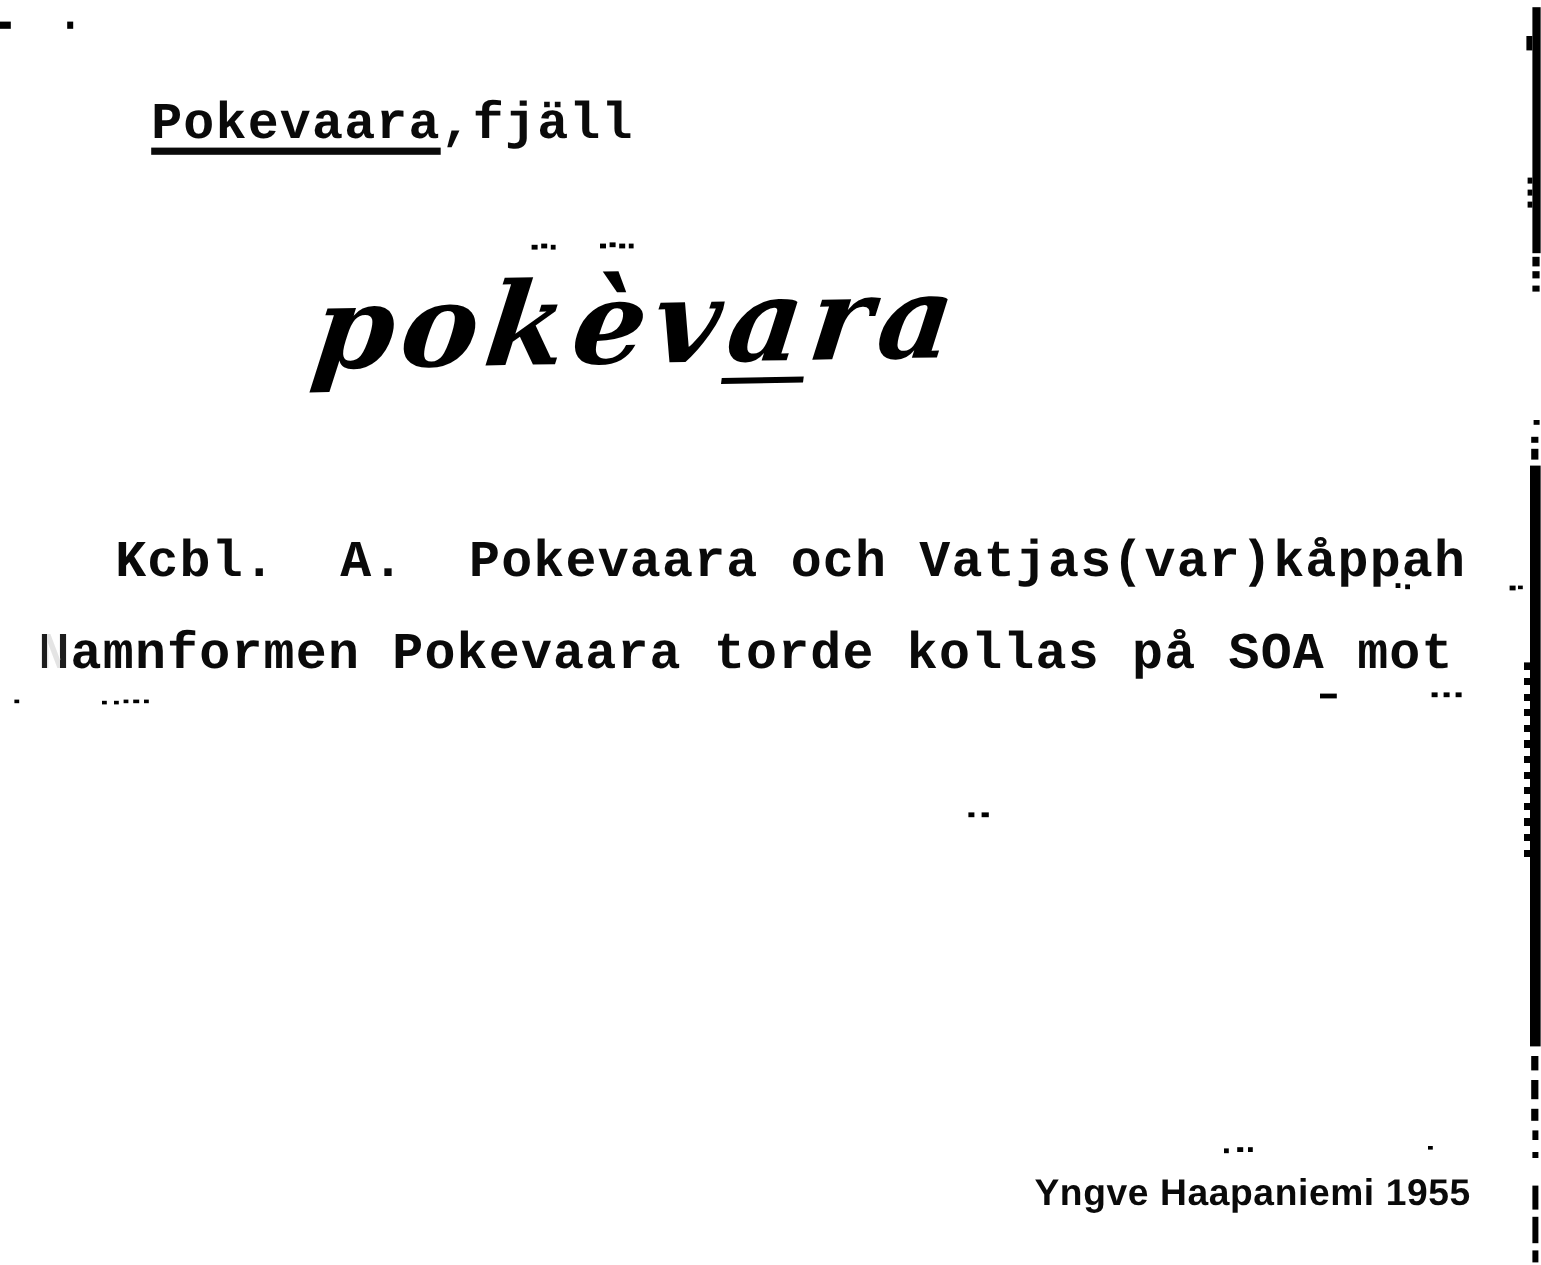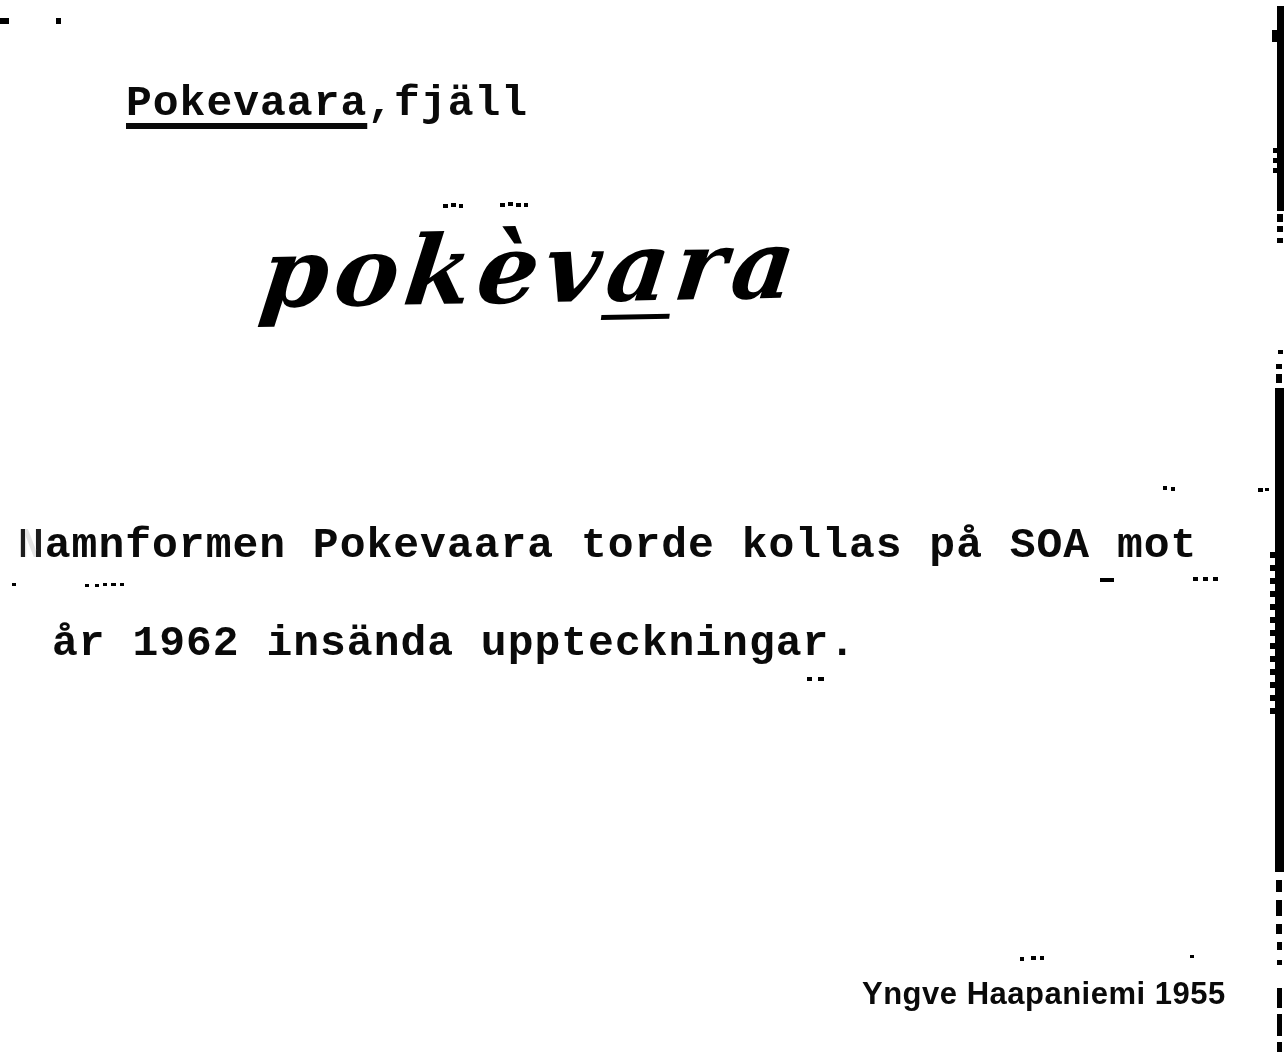--- a/index.html
+++ b/index.html
@@ -17,21 +17,21 @@
     white-space:pre;
     color:#0a0a0a;
   }
   .title{left:78px;top:82px;margin-left:48px;}
   .title-name{
     text-decoration:underline;
     text-decoration-thickness:6px;
     text-underline-offset:8px;
   }
   .line1{left:96px;top:447px;}
-  .line2{left:18px;top:524px;}
+  .line2{left:32px;top:524px;}
   .line3{left:52px;top:622px;}
 
   
   .n-faded{
     opacity:.92;
     -webkit-mask-image:linear-gradient(90deg,#000 0 26%,rgba(0,0,0,.12) 26% 66%,#000 66% 100%);
     mask-image:linear-gradient(90deg,#000 0 26%,rgba(0,0,0,.12) 26% 66%,#000 66% 100%);
   }
 
   
@@ -73,24 +73,24 @@
 </head>
 <body>
 
 <div class="card">
 
   <div class="tw title"><span class="title-name">Pokevaara</span><span>,fjäll</span></div>
 
 
   <div class="phonetic"><span>pokèv</span><span class="ul">a</span><span>ra</span></div>
 
+  <div class="tw line1">Kcbl.  A.  Pokevaara och Vatjas(var)kåppah</div>
 
   <div class="tw line2"><span class="n-faded">N</span><span>amnformen Pokevaara torde kollas på SOA mot</span></div>
 
-  <div class="tw line3">år 1962 insända uppteckningar.</div>
 
   <div class="signature">Yngve Haapaniemi 1955</div>
 
   <div class="artifacts">
     <i style="left:0px;top:18px;width:9px;height:6px"></i>
     <i style="left:56px;top:18px;width:5px;height:6px"></i>
 
     <i style="left:443px;top:204px;width:5px;height:4px"></i>
     <i style="left:451px;top:203px;width:5px;height:4px"></i>
     <i style="left:459px;top:204px;width:4px;height:4px"></i>

